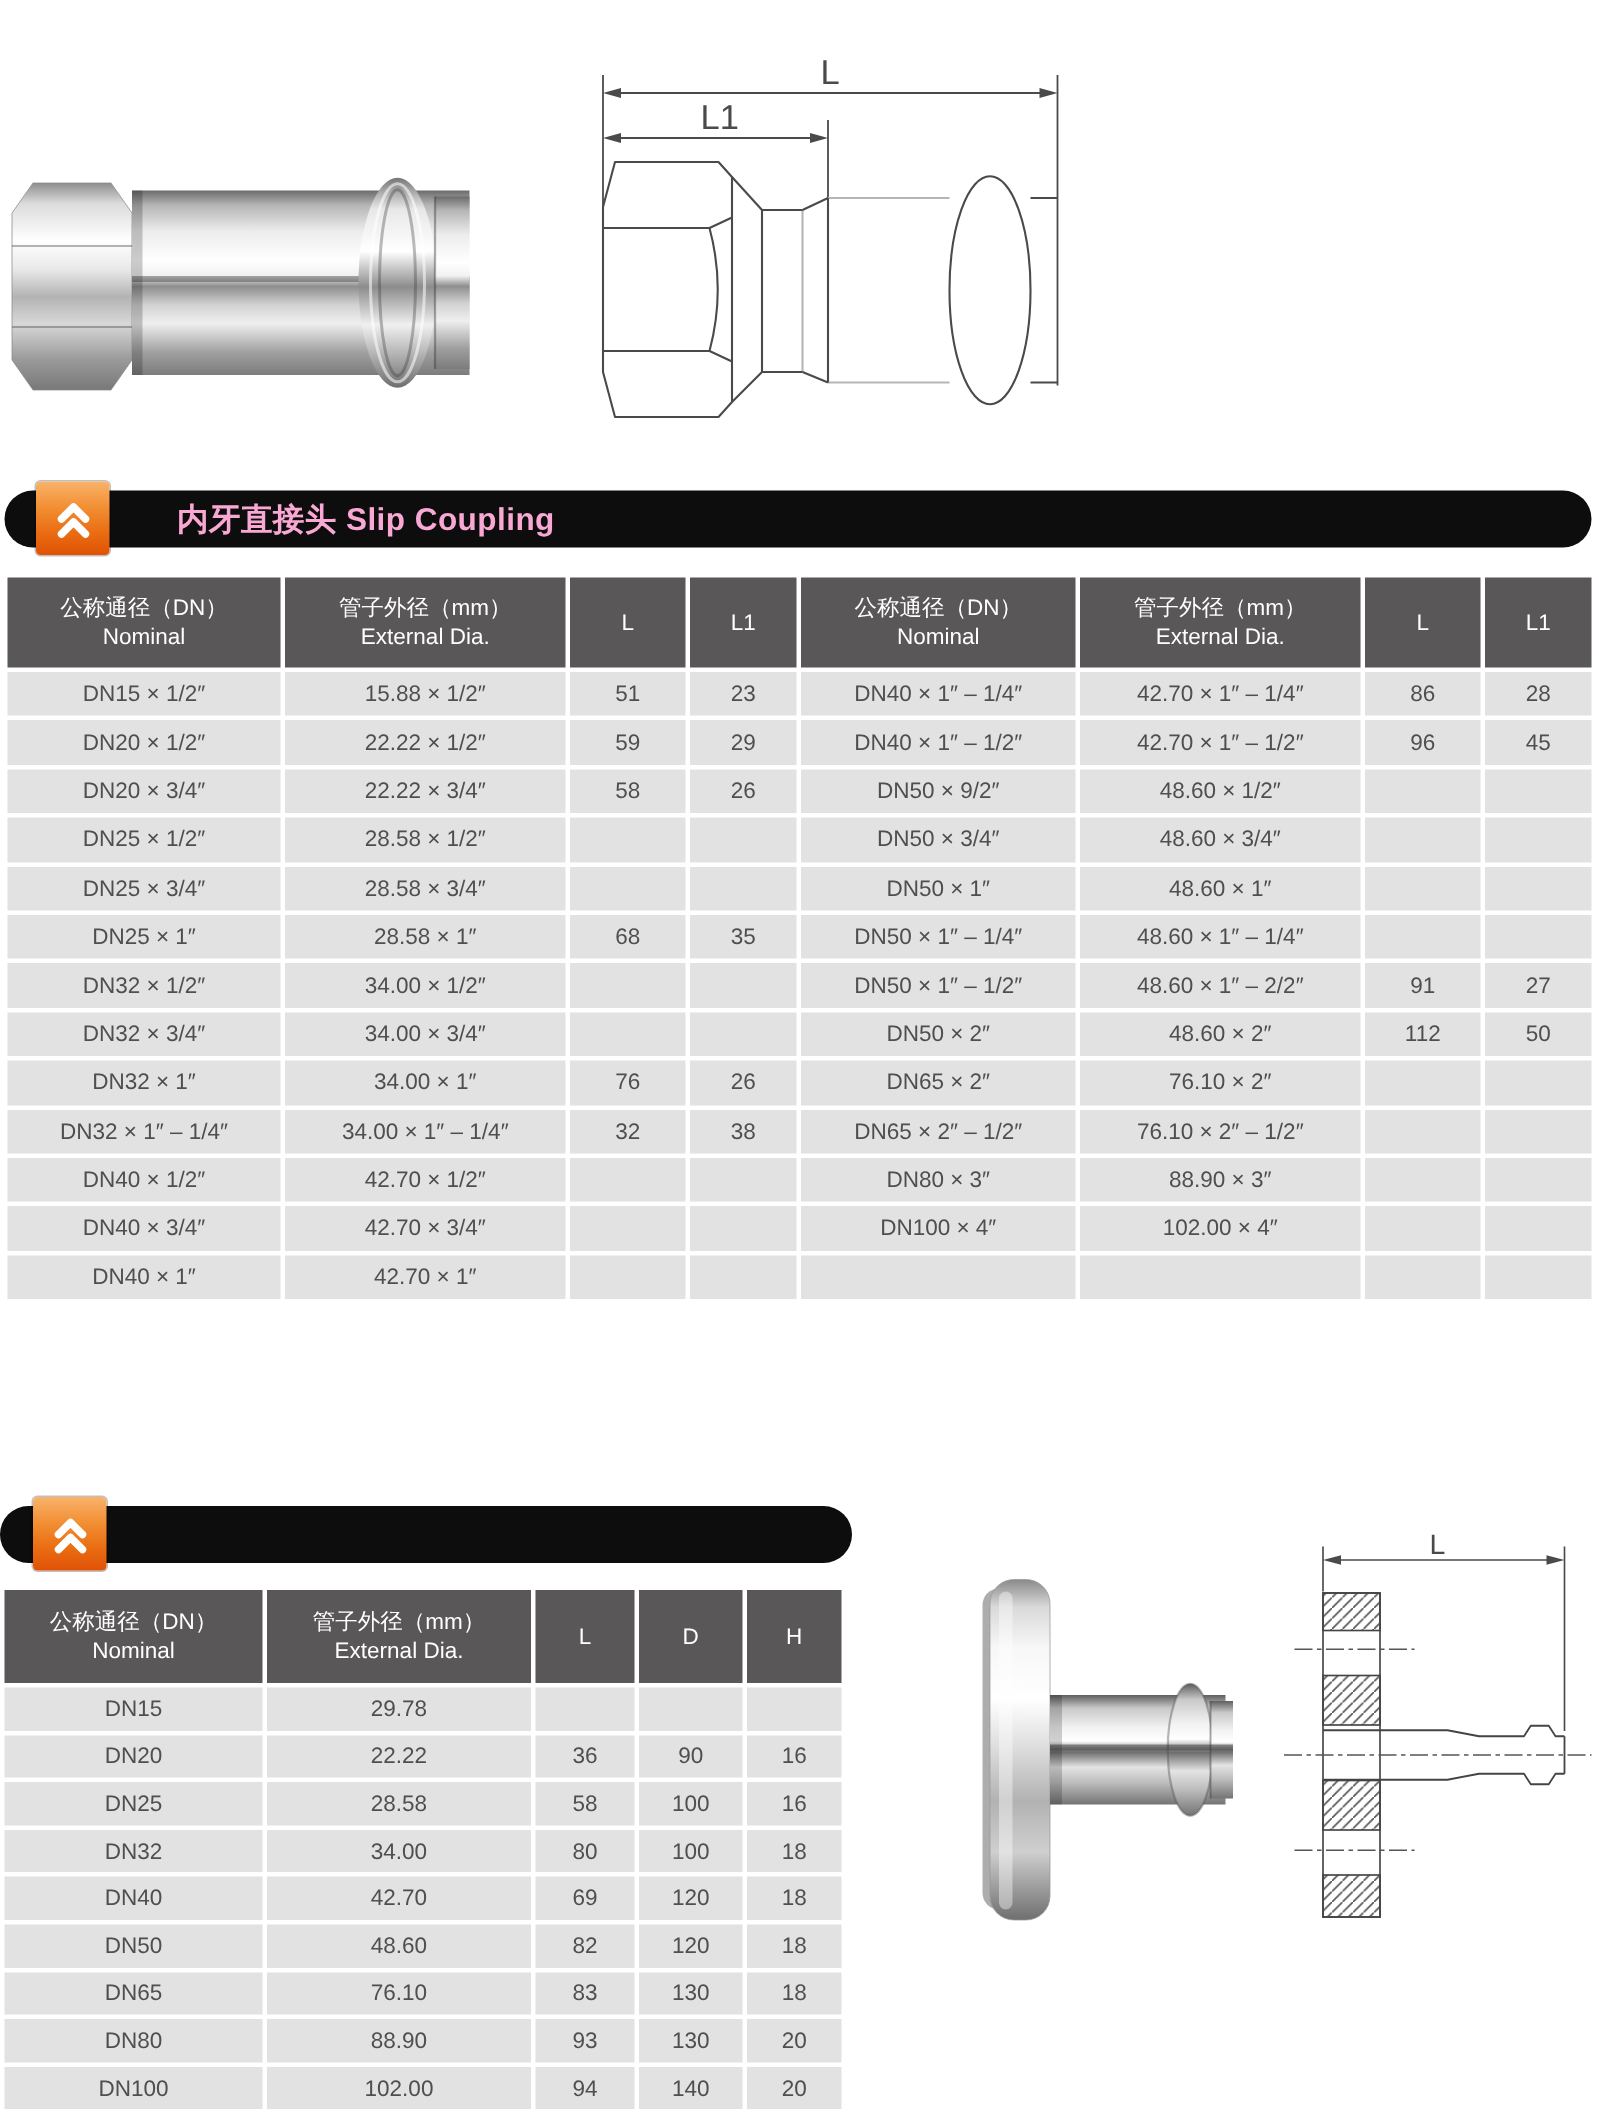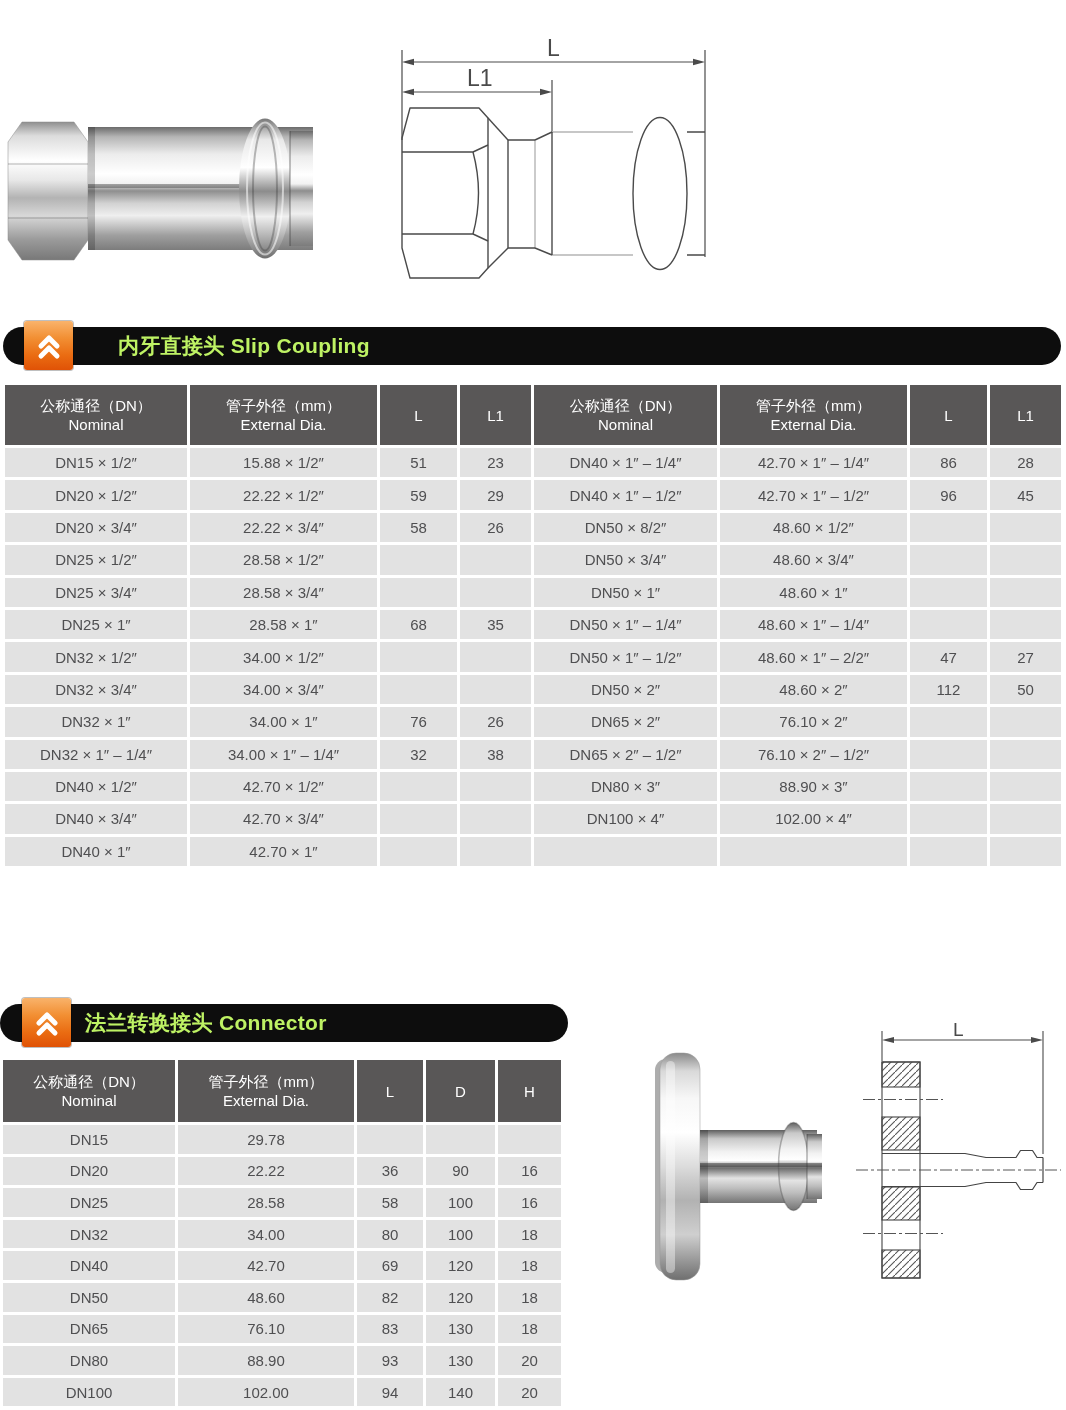--- a/index.html
+++ b/index.html
@@ -4,21 +4,21 @@
 <style>
   * { margin:0; padding:0; box-sizing:border-box; }
   html,body { width:1066px; height:1410px; background:#ffffff; overflow:hidden;
               font-family:"Liberation Sans", sans-serif; }
   .abs { position:absolute; }
   #page { position:relative; width:1066px; height:1410px; background:#fff; }
 
   
   .banner { position:absolute; height:38px; background:#0d0d0d; border-radius:19px;
             display:flex; align-items:center; }
-  .banner-title { color:#bef264; font-size:21px; font-weight:bold; letter-spacing:0.3px;
+  .banner-title { color:#f9a8d4; font-size:21px; font-weight:bold; letter-spacing:0.3px;
                   white-space:nowrap; }
   .banner-icon { position:absolute; width:49px; height:49px; top:-6px; border-radius:3px;
                  background:linear-gradient(180deg,#f9b36b 0%,#f2property 35%,#ea6c12 70%,#e05206 100%);
                  background:linear-gradient(180deg,#f9b36b 0%,#f28f33 35%,#ea6c12 70%,#e05206 100%);
                  box-shadow:0 0 0 1px rgba(0,0,0,0.25);
                  display:flex; align-items:center; justify-content:center; }
 
   
   .grid { position:absolute; display:grid; gap:3px;border-radius:15px; }
   .slip-grid { left:5px; top:385px;
@@ -174,21 +174,21 @@
       <div class="td">59</div>
       <div class="td">29</div>
       <div class="td">DN40 × 1″ – 1/2″</div>
       <div class="td">42.70 × 1″ – 1/2″</div>
       <div class="td">96</div>
       <div class="td">45</div>
       <div class="td">DN20 × 3/4″</div>
       <div class="td">22.22 × 3/4″</div>
       <div class="td">58</div>
       <div class="td">26</div>
-      <div class="td">DN50 × 8/2″</div>
+      <div class="td">DN50 × 9/2″</div>
       <div class="td">48.60 × 1/2″</div>
       <div class="td"></div>
       <div class="td"></div>
       <div class="td">DN25 × 1/2″</div>
       <div class="td">28.58 × 1/2″</div>
       <div class="td"></div>
       <div class="td"></div>
       <div class="td">DN50 × 3/4″</div>
       <div class="td">48.60 × 3/4″</div>
       <div class="td"></div>
@@ -208,21 +208,21 @@
       <div class="td">DN50 × 1″ – 1/4″</div>
       <div class="td">48.60 × 1″ – 1/4″</div>
       <div class="td"></div>
       <div class="td"></div>
       <div class="td">DN32 × 1/2″</div>
       <div class="td">34.00 × 1/2″</div>
       <div class="td"></div>
       <div class="td"></div>
       <div class="td">DN50 × 1″ – 1/2″</div>
       <div class="td">48.60 × 1″ – 2/2″</div>
-      <div class="td">47</div>
+      <div class="td">91</div>
       <div class="td">27</div>
       <div class="td">DN32 × 3/4″</div>
       <div class="td">34.00 × 3/4″</div>
       <div class="td"></div>
       <div class="td"></div>
       <div class="td">DN50 × 2″</div>
       <div class="td">48.60 × 2″</div>
       <div class="td">112</div>
       <div class="td">50</div>
       <div class="td">DN32 × 1″</div>
@@ -267,21 +267,20 @@
       <div class="td"></div>
     </div>
 
   <div class="banner" style="left:0px; top:1004px; width:568px;">
     <div class="banner-icon" style="left:22px;">
       <svg width="30" height="30" viewBox="0 0 30 30" fill="none">
         <polyline points="7,15 15,7 23,15" stroke="#ffffff" stroke-width="5" stroke-linecap="round" stroke-linejoin="round"></polyline>
         <polyline points="7,25 15,17 23,25" stroke="#ffffff" stroke-width="5" stroke-linecap="round" stroke-linejoin="round"></polyline>
       </svg>
     </div>
-    <div class="banner-title" style="margin-left:85px;">法兰转换接头 Connector</div>
   </div>
 
   <div class="grid conn-grid">
       <div class="th">
         <div>公称通径（DN）</div>
         <div>Nominal</div>
       </div>
       <div class="th">
         <div>管子外径（mm）</div>
         <div>External Dia.</div>

